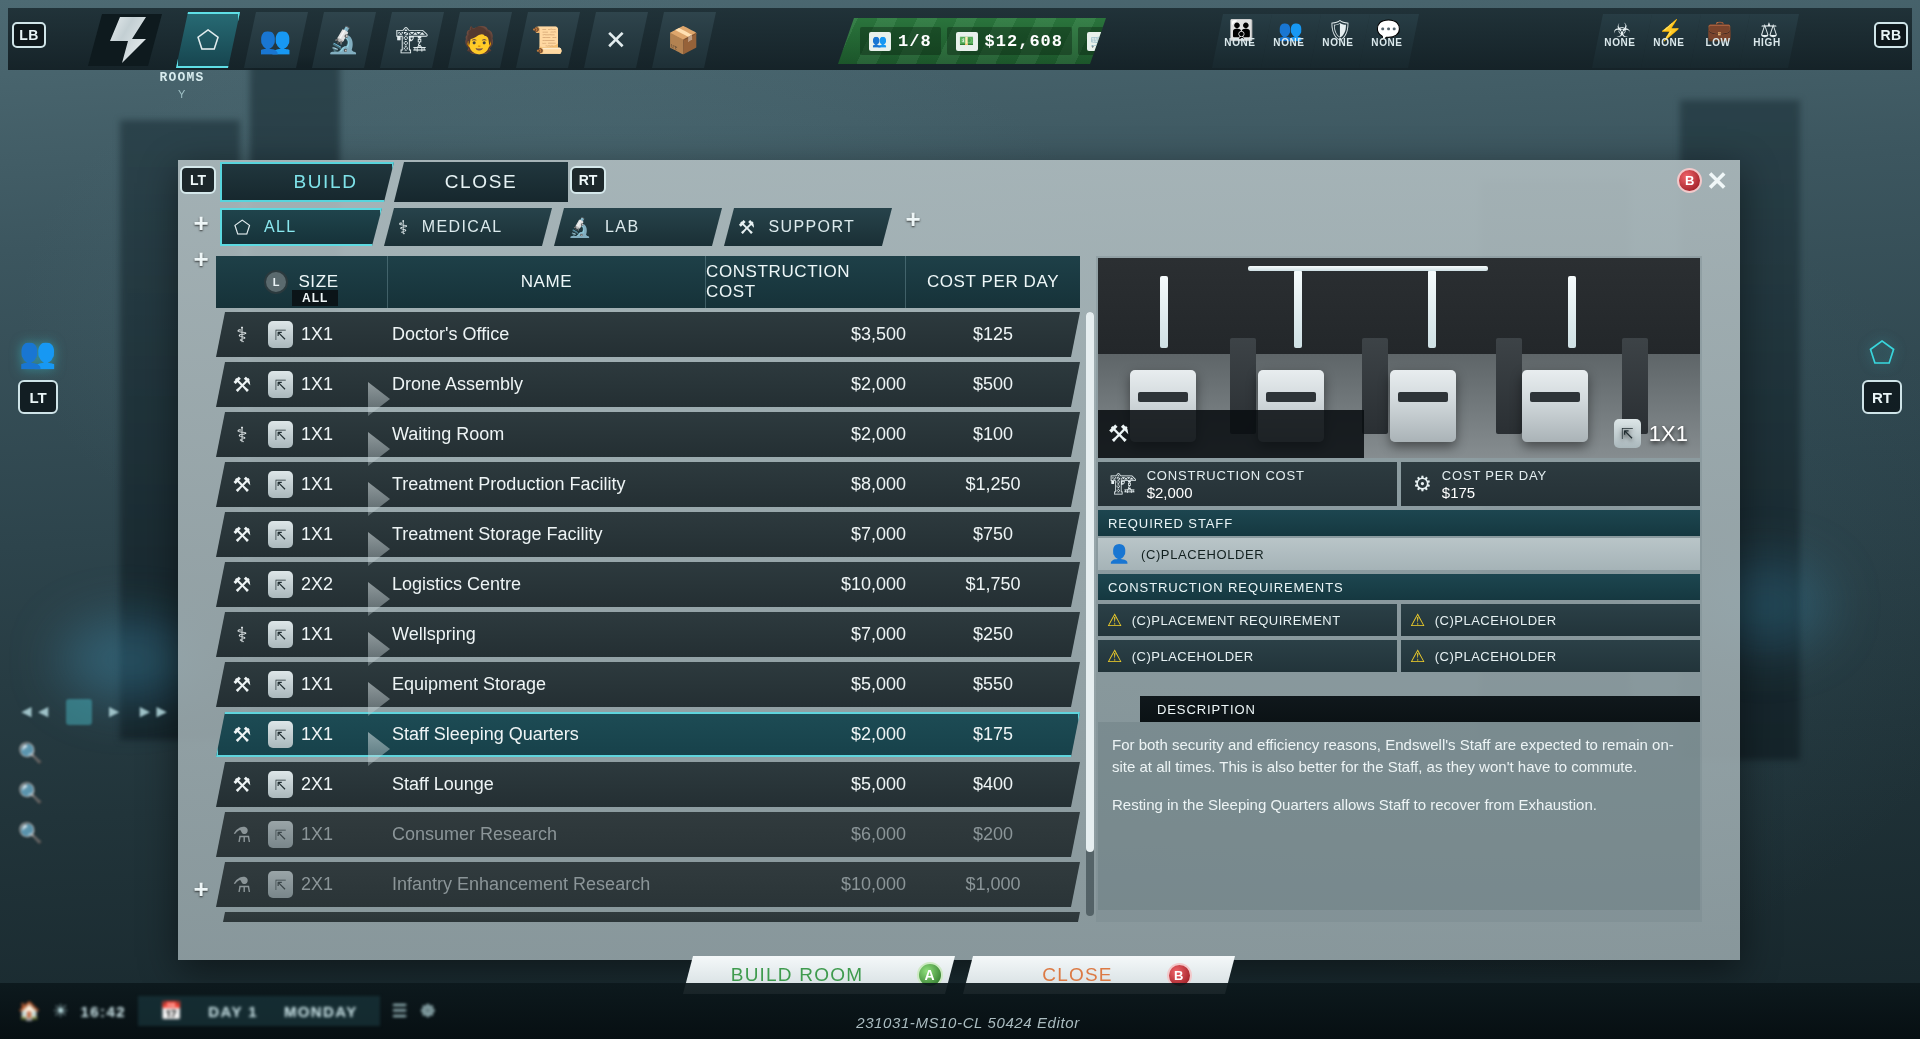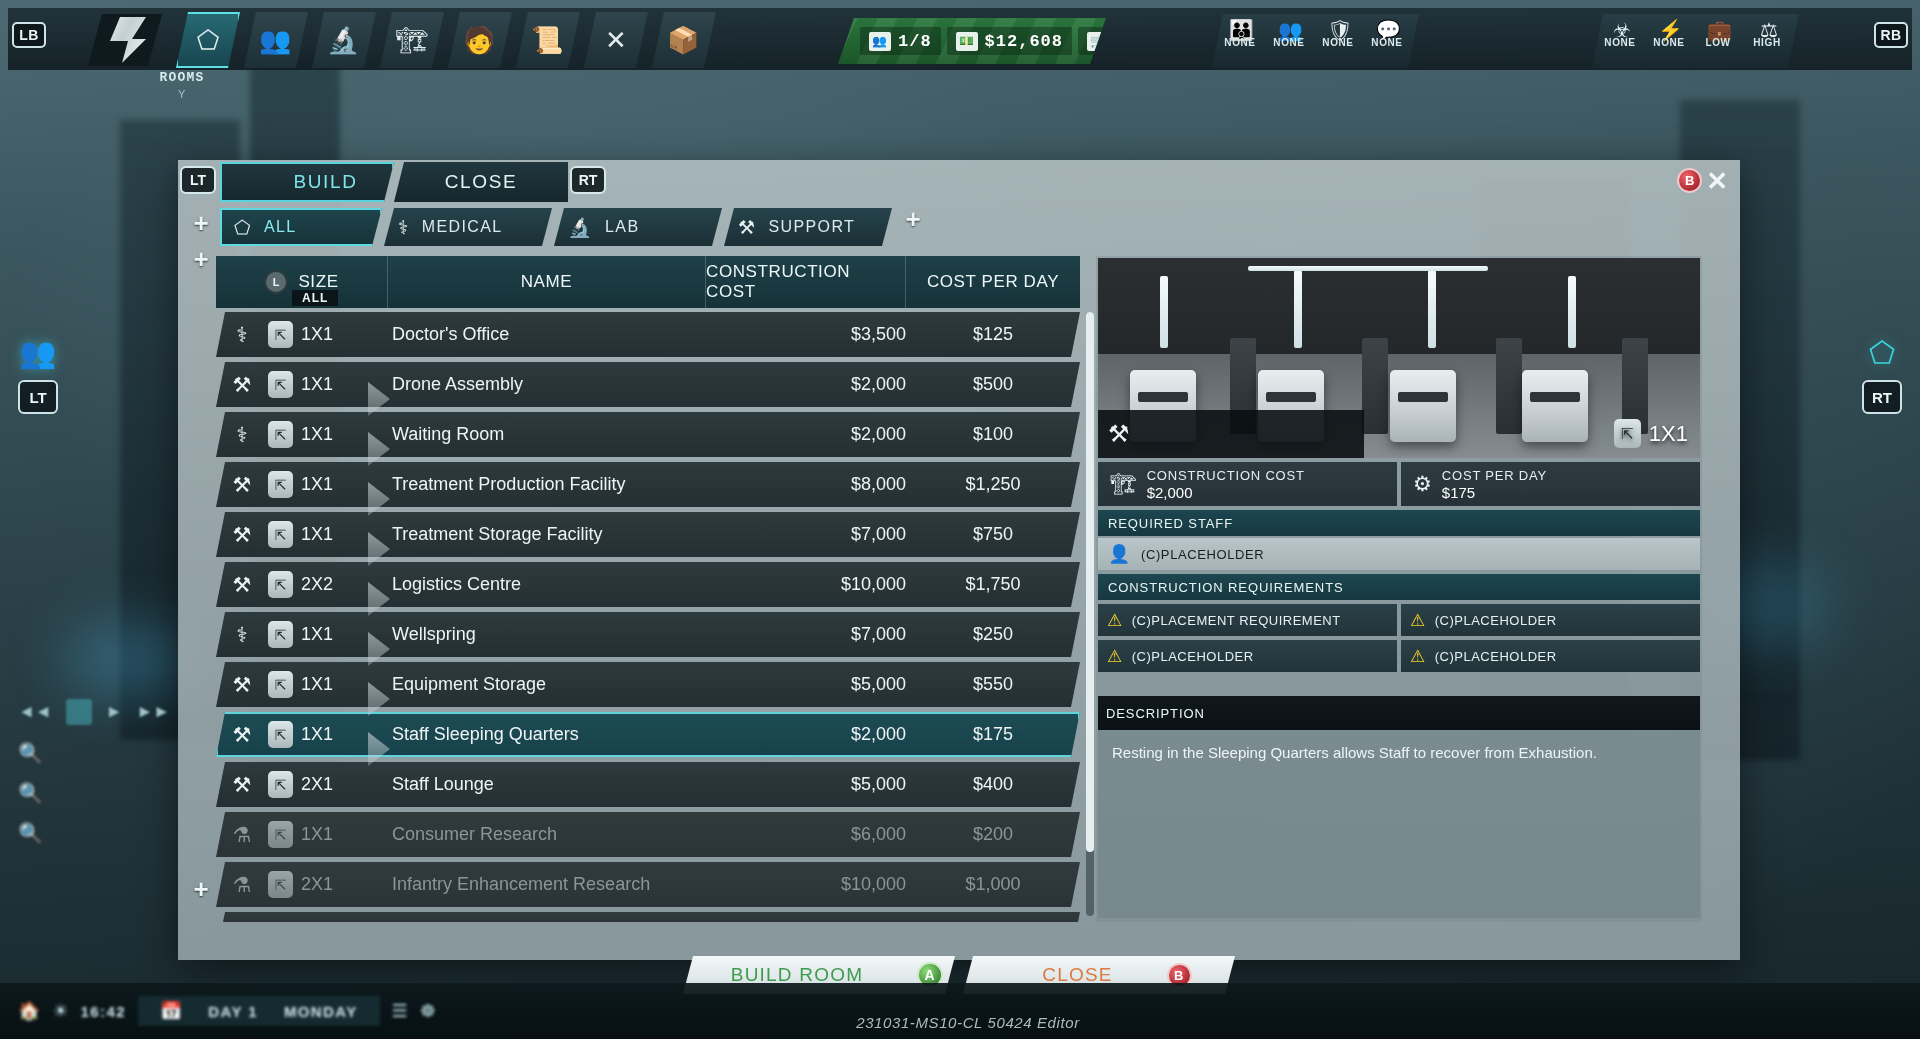--- a/index.html
+++ b/index.html
@@ -266,23 +266,23 @@
   }
   .staff-row .sri { font-size: 18px; color: #23302f; }
   .req-grid { display: flex; flex-wrap: wrap; gap: 4px; margin-top: 4px; }
   .req-box {
     width: calc(50% - 2px); height: 32px; display: flex; align-items: center; gap: 9px; padding-left: 9px;
     background: linear-gradient(180deg, #2b4047, #22343a);
     font-size: 13px; color: #e7f1f3; letter-spacing: 0.5px;
   }
   .warn { font-size: 17px; color: #f3d02a; }
   .desc-head {
-    height: 34px; display: flex; align-items: center; padding-left: 8px; margin-top: 24px;
+    height: 26px; display: flex; align-items: center; padding-left: 17px; margin-top: 24px;
     background: linear-gradient(180deg, #10181c, #0b1215);
-    font-size: 13px; color: #eef7f8; letter-spacing: 0.9px;
+    font-size: 13px; color: #eef7f8; letter-spacing: 0.9px; margin-left: 42px;
   }
   .desc-body {
     height: 188px; padding: 12px 14px; font-size: 15px; line-height: 1.45; color: #edf4f5;
     background: rgba(96,115,120,0.30);
   }
   .desc-body p + p { margin-top: 16px; }
 
   
   .close-wrap { position: absolute; right: 12px; top: 8px; display: flex; align-items: center; gap: 4px; }
   .btn-b {
@@ -703,20 +703,21 @@
           <span>(C)PLACEHOLDER</span>
         </div>
         <div class="req-box">
           <span class="warn">⚠</span>
           <span>(C)PLACEHOLDER</span>
         </div>
       </div>
 
       <div class="desc-head">DESCRIPTION</div>
       <div class="desc-body">
+        <p>For both security and efficiency reasons, Endswell's Staff are expected to remain on-site at all times. This is also better for the Staff, as they won't have to commute.</p>
         <p>Resting in the Sleeping Quarters allows Staff to recover from Exhaustion.</p>
       </div>
     </div>
 
     <div class="foot">
       <div class="fbtn build">
         <span>BUILD ROOM</span>
         <span class="btn-a">A</span>
       </div>
       <div class="fbtn close">

